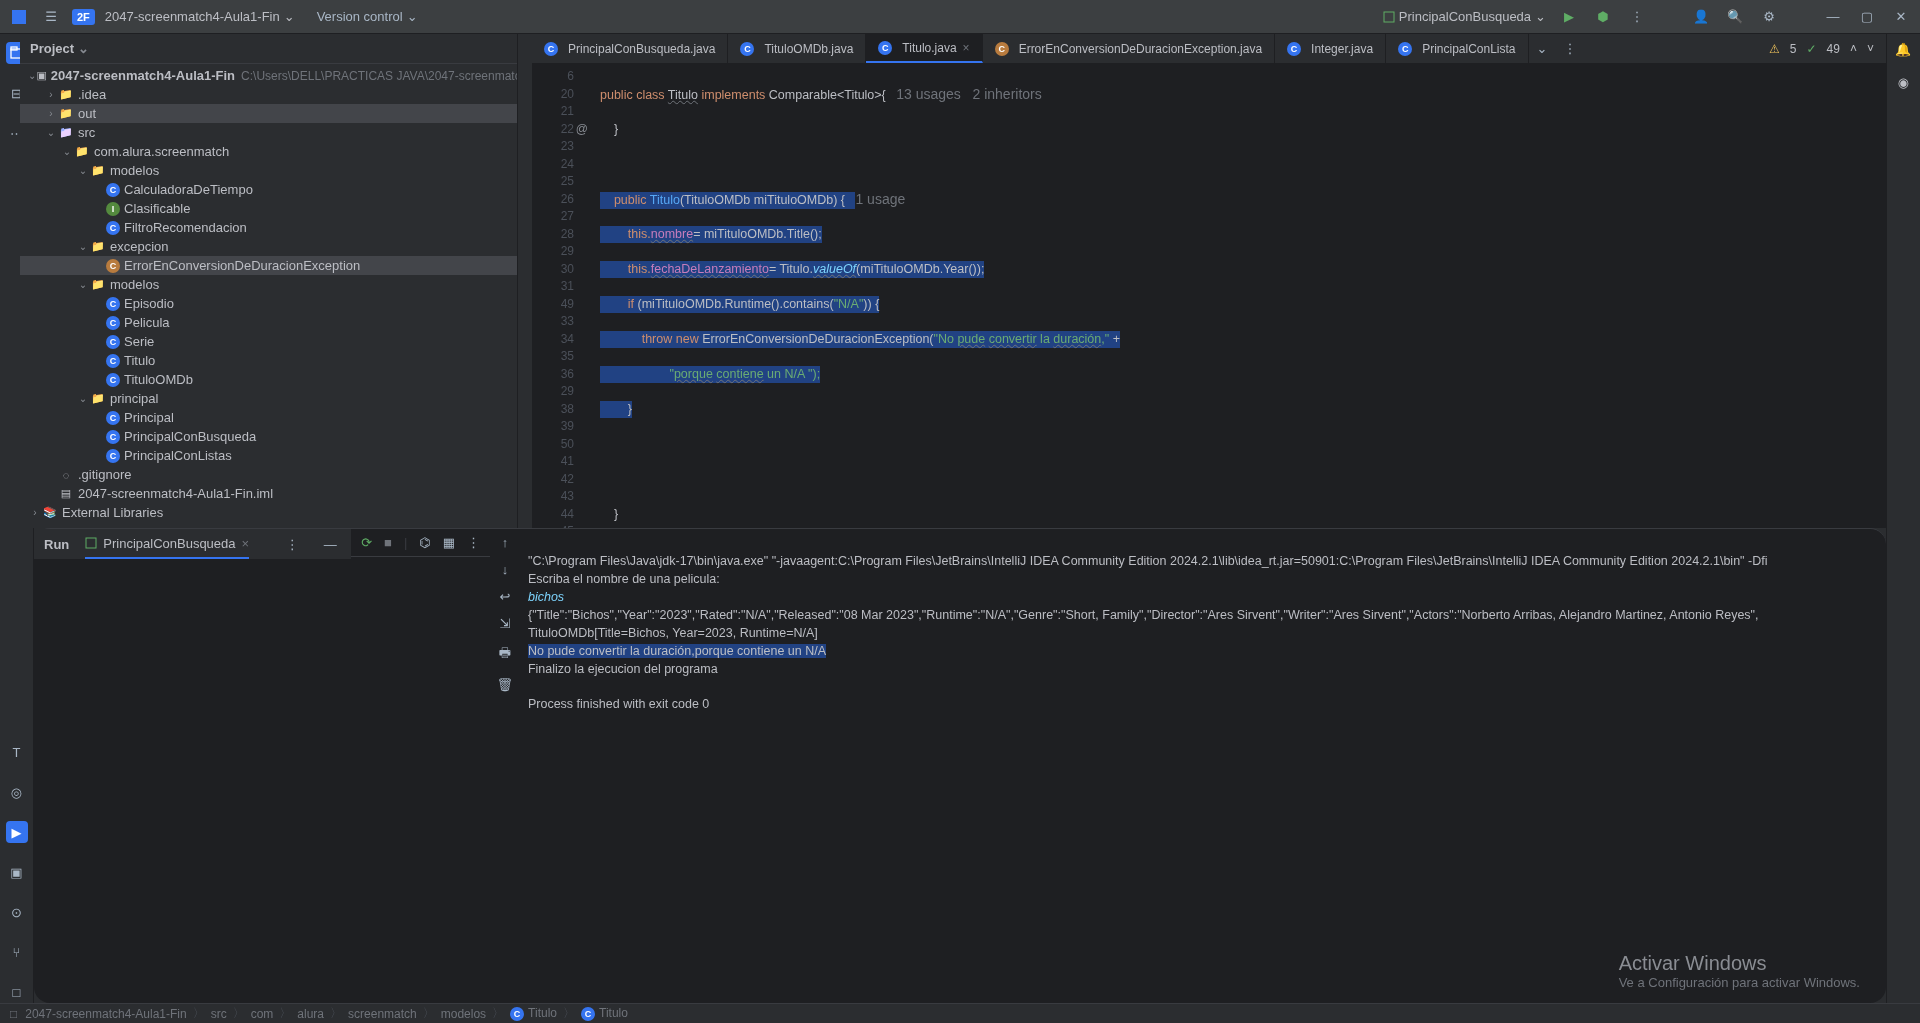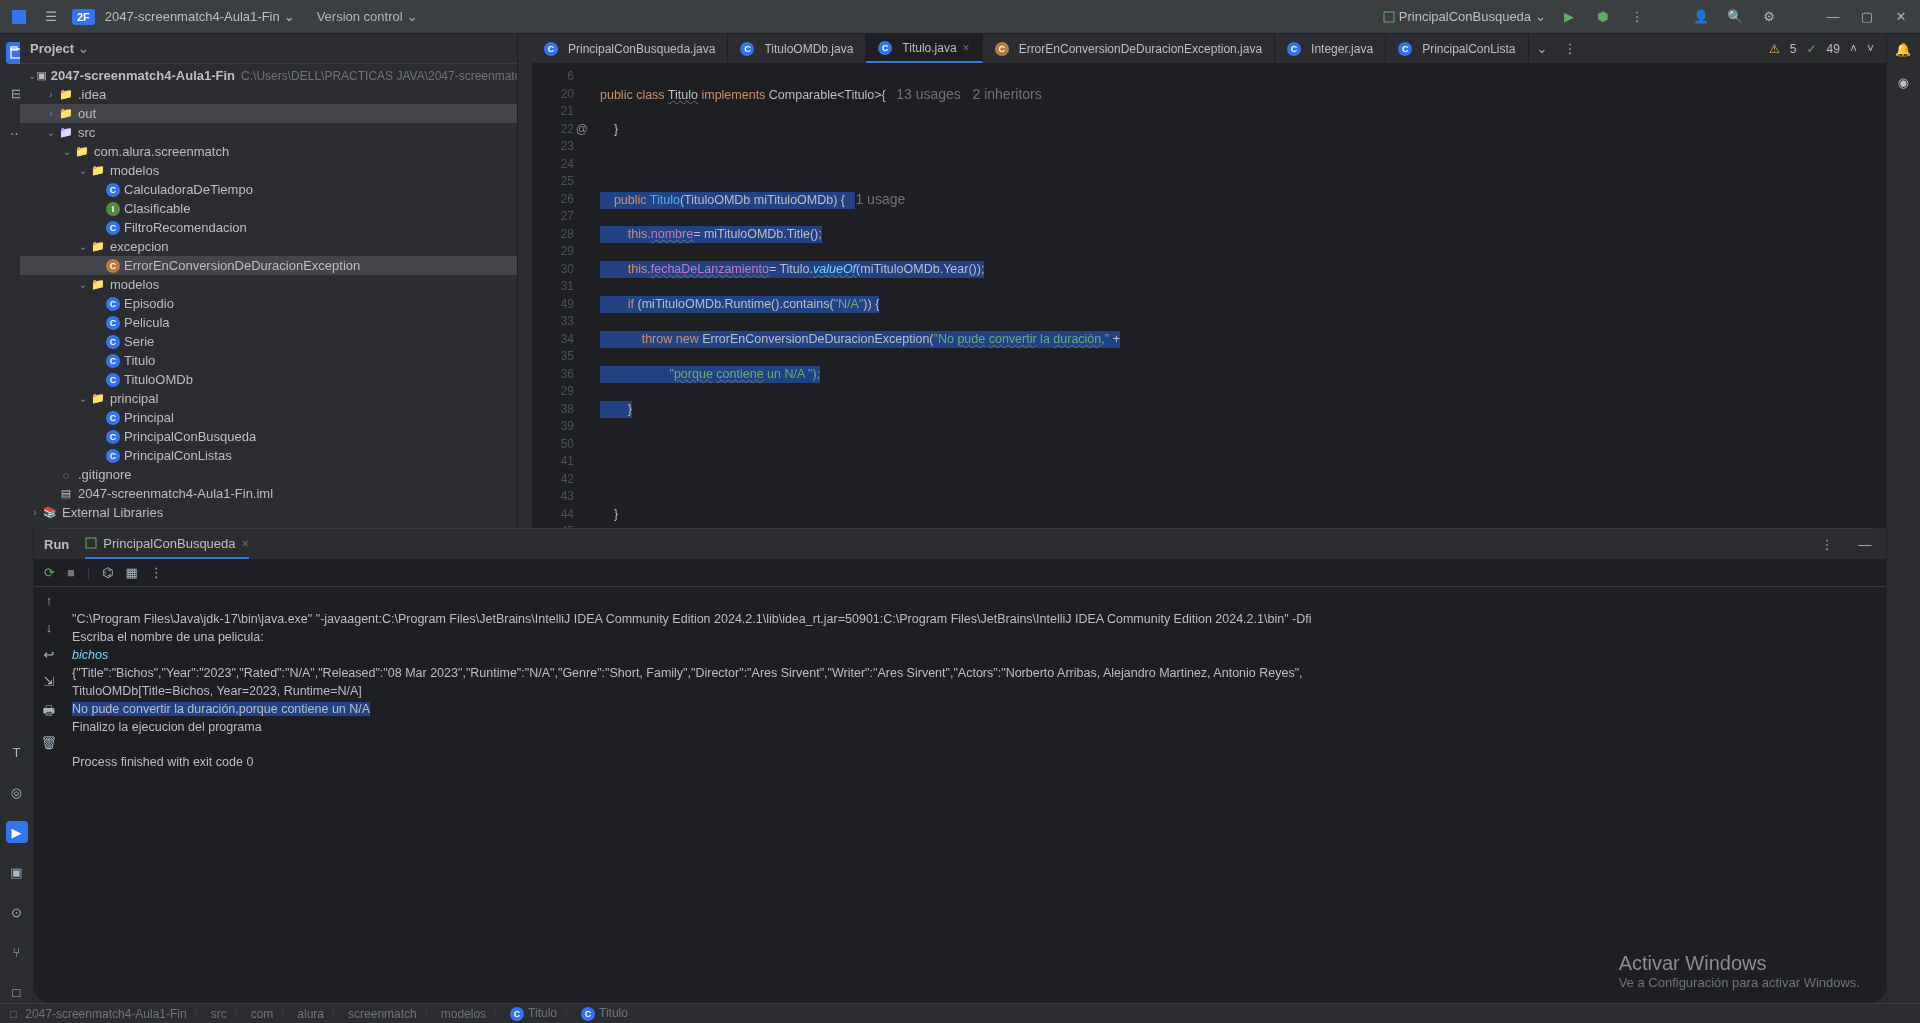--- a/index.html
+++ b/index.html
@@ -40,21 +40,21 @@
 .kw { color:#cf8e6d; }
 .str { color:#6aab73; }
 .method-u { color:#56a8f5; }
 .param { color:#7dd3fc; font-style:italic; }
 .field { color:#c77dbb; }
 .hint { color:#6f737a; font-size:14px; }
 .underline-wavy { text-decoration:underline wavy #6f737a; text-decoration-thickness:1px; }
 .insp-info { position:absolute; top:34px; right:46px; height:30px; display:flex; align-items:center; gap:10px; color:#bcbec4; font-size:12px; z-index:5; }
 .insp-warn { color:#f2c55c; }
 .insp-ok { color:#5fad65; }
-.run-panel { position:absolute; left:34px; right:34px; top:528px; bottom:20px; background:#1e1f22; border-top:1px solid #393b40; display:flex; flex-direction:column;border-radius:16px; }
+.run-panel { position:absolute; left:34px; right:34px; top:528px; bottom:20px; background:#1e1f22; border-top:1px solid #393b40; display:flex; flex-direction:row;border-radius:16px; }
 .run-tabs { height:30px; display:flex; align-items:center; background:#2b2d30; padding:0 10px; gap:16px; }
 .run-tabs .rt { height:30px; display:flex; align-items:center; gap:6px; }
 .run-tabs .rt.active { border-bottom:2px solid #3574f0; }
 .run-toolbar { height:28px; display:flex; align-items:center; padding:0 10px; gap:12px; color:#a9b7c6; border-bottom:1px solid #393b40; }
 .run-body { flex:1; display:flex; }
 .run-side { width:30px; display:flex; flex-direction:column; align-items:center; gap:12px; padding-top:6px; color:#a9b7c6; }
 .run-out { flex:1; font-family:"JetBrains Mono",Consolas,monospace; font-size:12.5px; line-height:17px; padding:6px 8px; color:#bcbec4; white-space:pre; overflow:hidden; }
 .run-out .in { color:#7dd3fc; font-style:italic; }
 .run-out .hi { background:#214283; }
 .statusbar { position:absolute; left:0; right:0; bottom:0; height:20px; background:#2b2d30; border-top:1px solid #393b40; display:flex; align-items:center; padding:0 10px; font-size:12px; color:#6f737a; }

